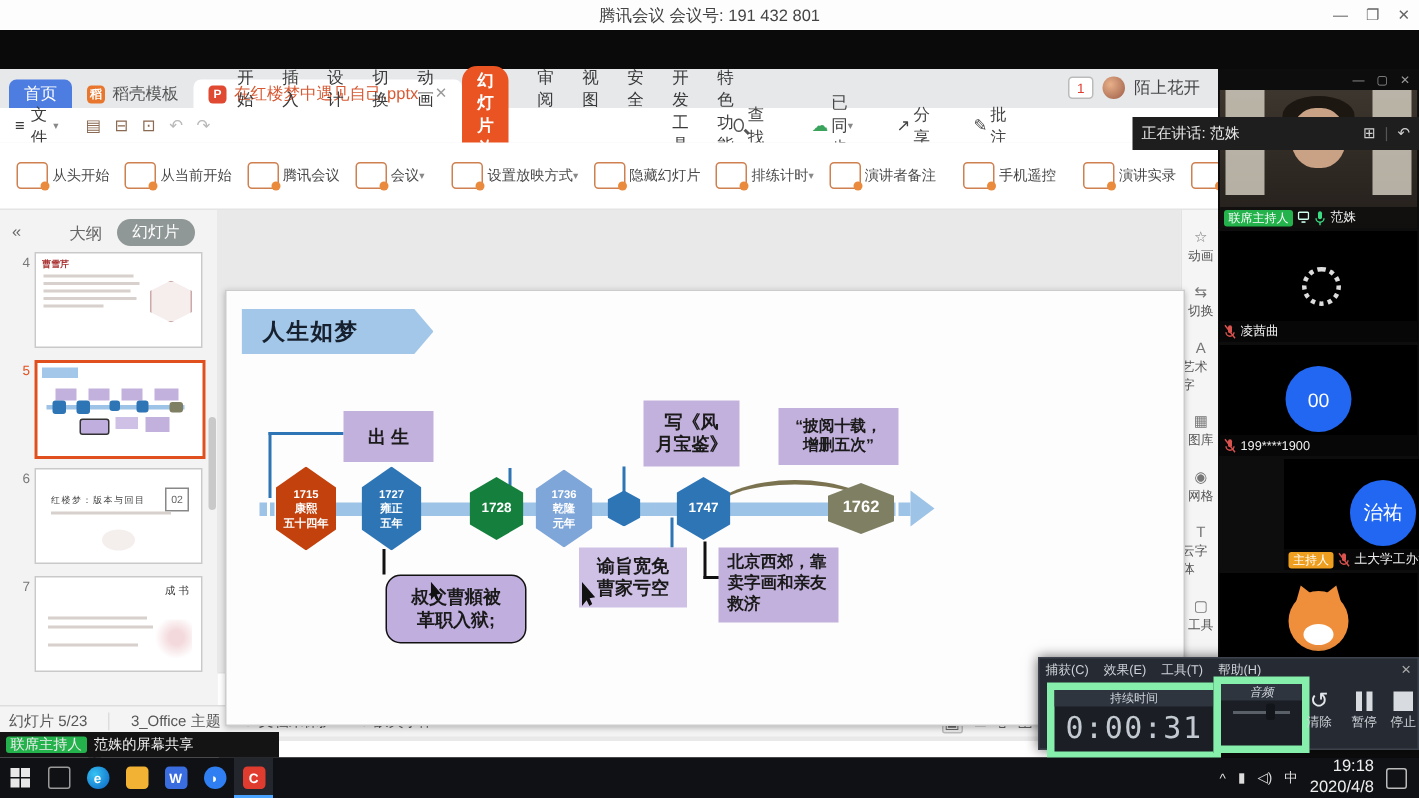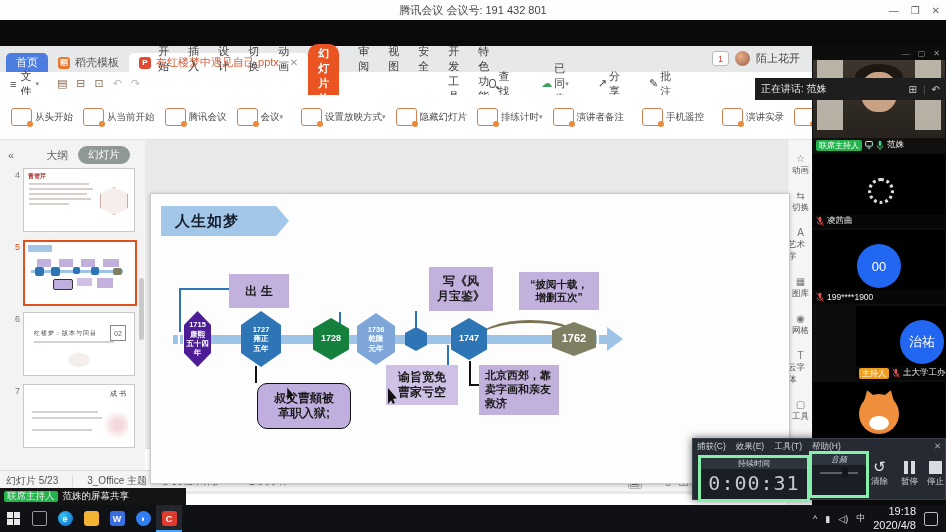--- a/index.html
+++ b/index.html
@@ -105,21 +105,21 @@
   .fox::before{content:"";position:absolute;left:2px;top:-4px;border-left:8px solid transparent;border-right:8px solid transparent;border-bottom:12px solid #ef8e3b;transform:rotate(-18deg);}
   .fox::after{content:"";position:absolute;right:2px;top:-4px;border-left:8px solid transparent;border-right:8px solid transparent;border-bottom:12px solid #ef8e3b;transform:rotate(18deg);}
   .fox b{position:absolute;left:10px;bottom:4px;width:20px;height:14px;border-radius:50%;background:#fff;}
   .micsvg{width:8px;height:11px;flex:none;}
   .toast{left:755px;top:78px;width:191px;height:22px;background:#1e1e1e;display:flex;align-items:center;font-size:10px;color:#e8e8e8;padding:0 6px;box-sizing:border-box;z-index:30;}
   .toast .ticons{margin-left:auto;display:flex;gap:6px;color:#cfcfcf;font-size:10px;align-items:center;}
   
   .recorder{left:692px;top:438px;width:254px;height:62px;background:#262b33;border:1px solid #3c424c;box-sizing:border-box;z-index:40;box-shadow:0 0 8px rgba(0,0,0,.6);}
   .rec-menu{display:flex;gap:10px;font-size:8.5px;color:#cdd2d9;padding:2px 4px;}
   .rec-x{margin-left:auto;color:#aaa;}
-  .rec-box{position:absolute;background:#1b1f25;border:3px solid #86efac;}
+  .rec-box{position:absolute;background:#1b1f25;border:5px solid #86efac;}
   .rec-cap{height:11px;background:#2f353f;color:#cfd4da;font-size:8px;display:flex;align-items:center;justify-content:center;}
   .rec-digits{display:flex;align-items:center;justify-content:center;height:28px;font-family:"DejaVu Sans Mono","Liberation Mono",monospace;font-size:20px;color:#c3c9d1;letter-spacing:1px;}
   .rec-btn{position:absolute;display:flex;flex-direction:column;align-items:center;gap:1px;color:#cfd4da;font-size:8.5px;}
   .rec-btn .ic{height:16px;display:flex;align-items:center;justify-content:center;color:#e3e6ea;font-size:15px;}
   .pauseic i{display:inline-block;width:4px;height:13px;background:#d8dbe0;margin:0 1.5px;}
   .stopic{width:13px;height:13px;background:#d8dbe0;}
   .slider{position:absolute;left:8px;right:8px;top:18px;height:2px;background:#5a6068;}
   .slider::after{content:"";position:absolute;right:10px;top:-5px;width:6px;height:11px;background:#12151a;border-radius:2px;}
   
   .sharebar{left:0;top:488px;width:186px;height:17px;background:#141414;display:flex;align-items:center;gap:5px;padding-left:4px;box-sizing:border-box;z-index:35;}
@@ -421,21 +421,21 @@
       <div class="conn k" style="left:318px;top:190px;width:11px;height:2px;"></div>
       <div class="arc"></div>
 
       <div class="tl-bar"></div>
       <div class="tl-gap" style="left:27px;"></div>
         <div class="tl-gap" style="left:32px;"></div>
       <div class="tl-gap" style="left:440px;"></div>
         <div class="tl-gap" style="left:446px;"></div>
       <div class="tl-arrow"></div>
 
-      <div class="hex pre" style="left:33px;top:117px;width:27px;height:56px;background:#4c1d95;">1715
+      <div class="hex pre" style="left:33px;top:117px;width:40px;height:56px;background:#c2410c;">1715
 康熙
 五十四年</div>
       <div class="hex pre" style="left:90px;top:117px;width:40px;height:56px;background:#2e75b6;">1727
 雍正
 五年</div>
       <div class="hex pre" style="left:162px;top:124px;width:36px;height:42px;background:#15803d;font-size:9px;">1728</div>
       <div class="hex pre" style="left:206px;top:119px;width:38px;height:52px;background:#7fa6d8;">1736
 乾隆
 元年</div>
       <div class="hex" style="left:254px;top:133px;width:22px;height:24px;background:#2e75b6;"></div>

